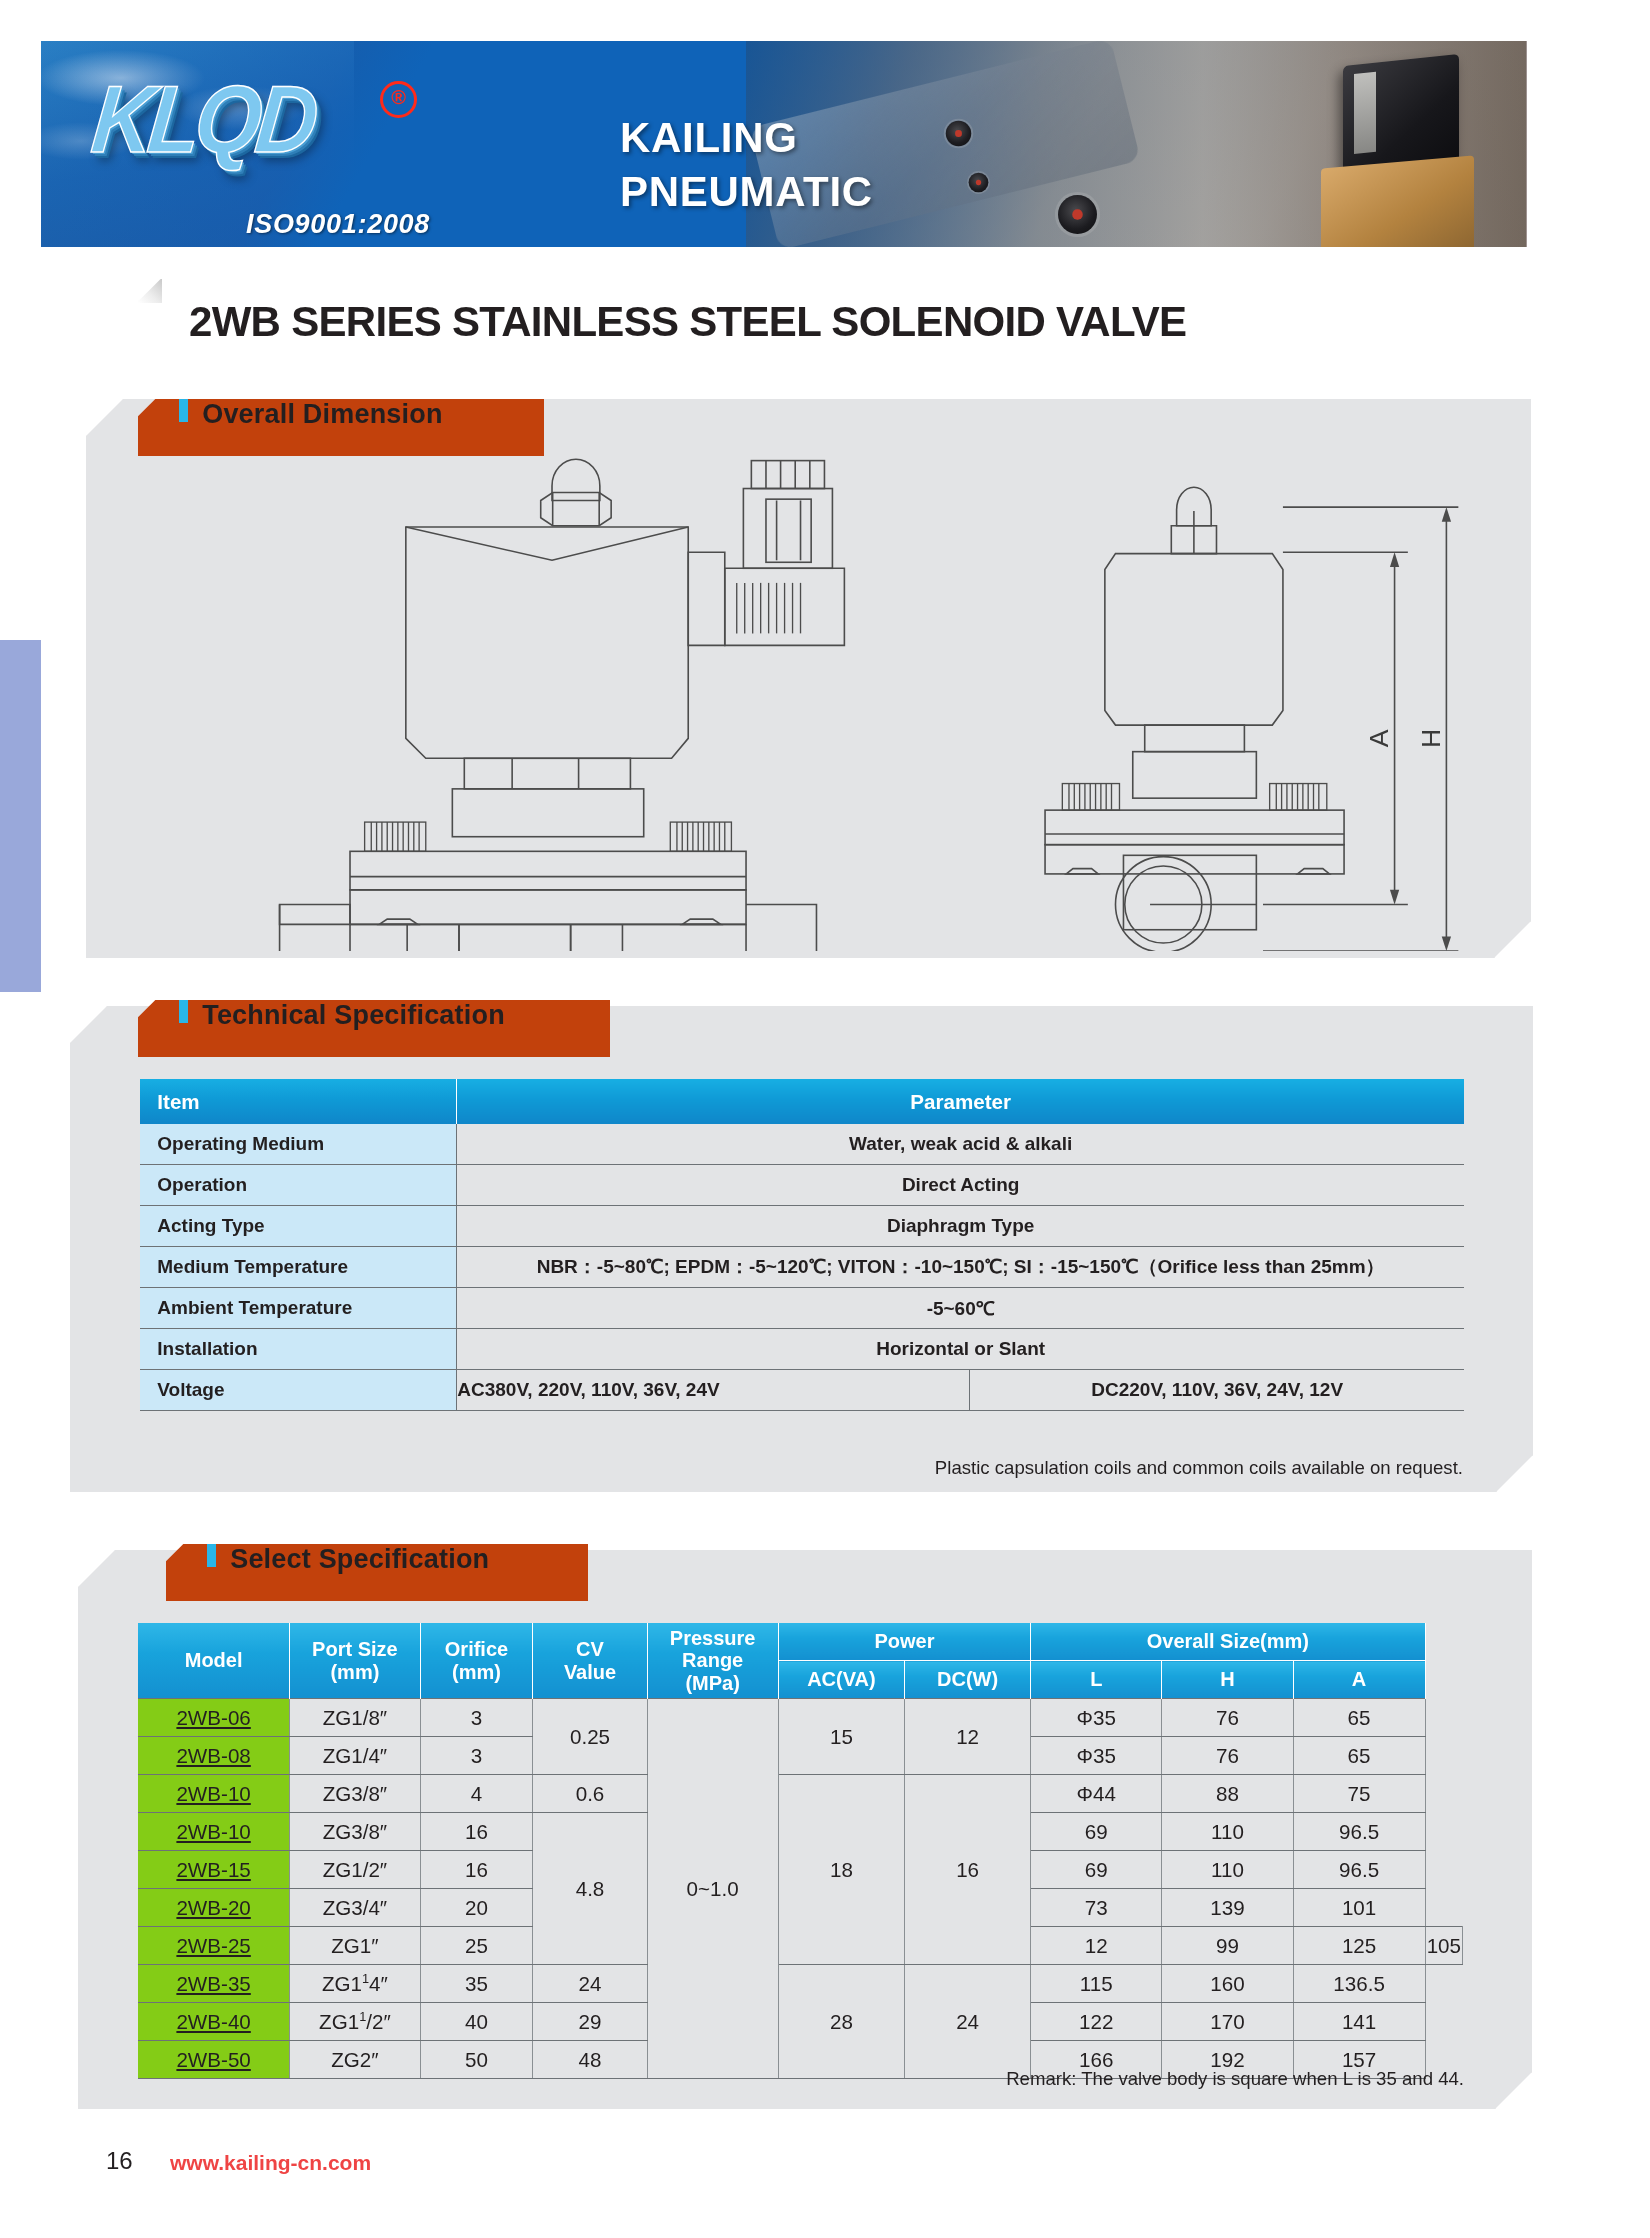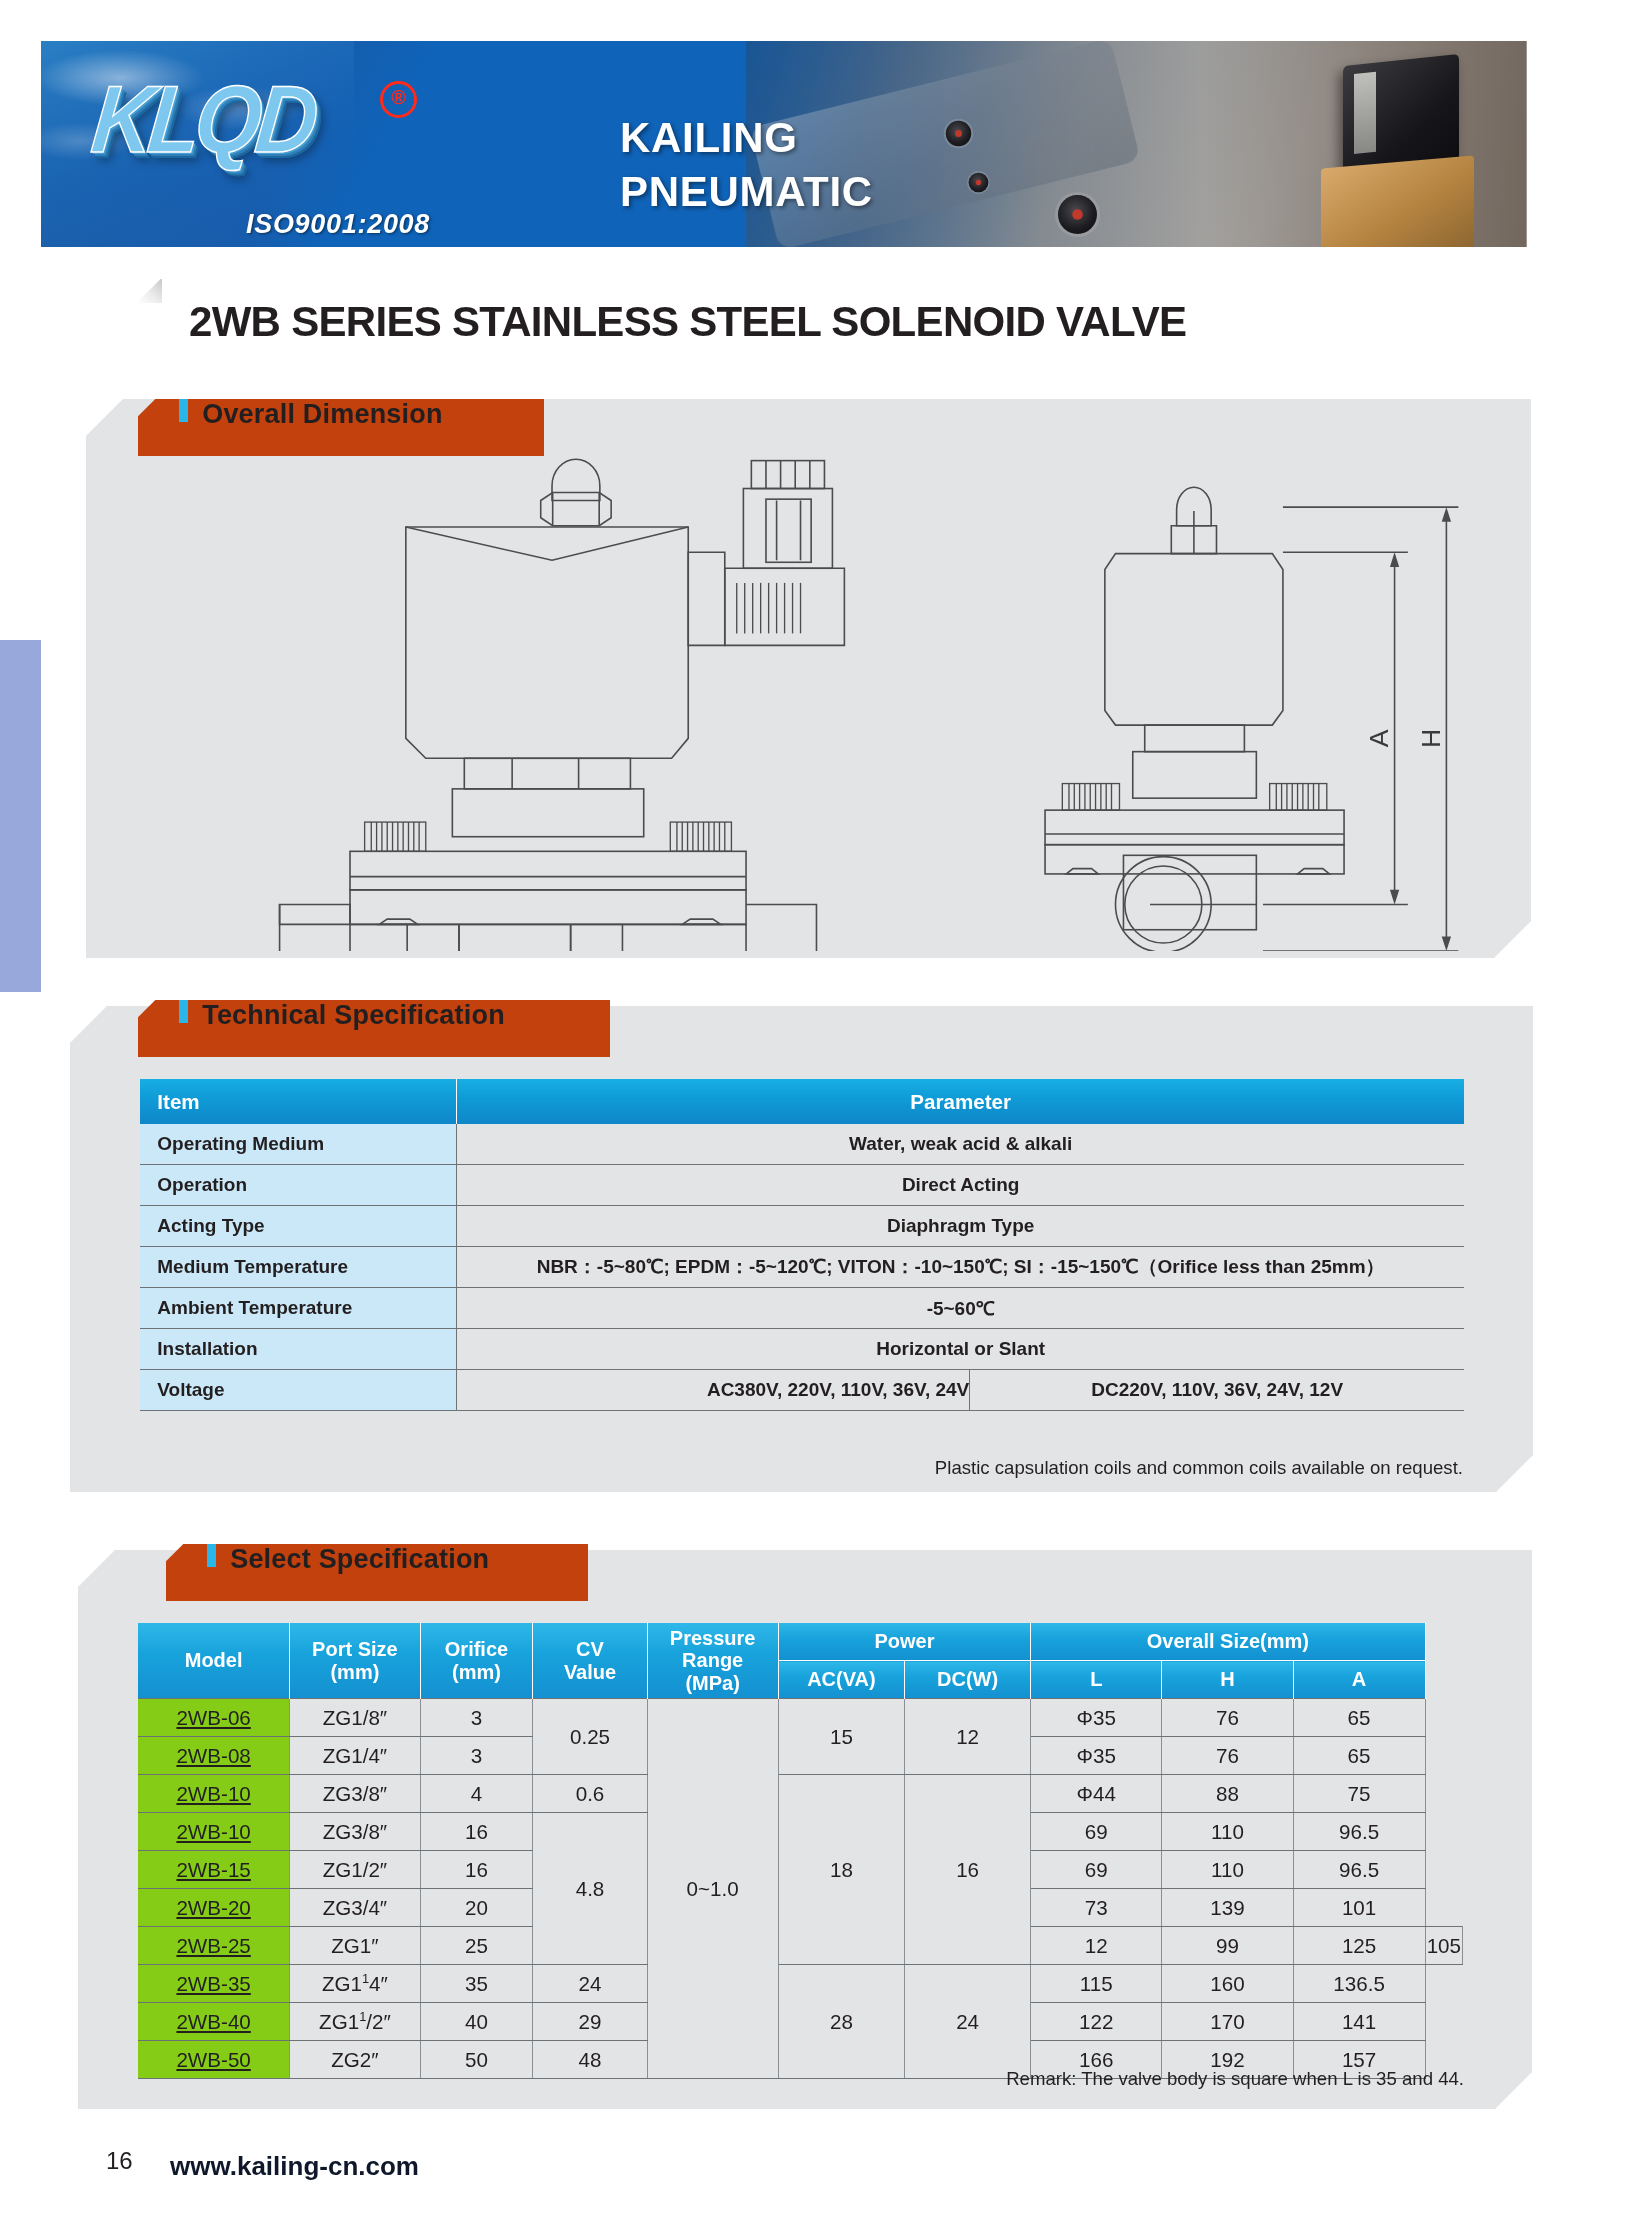--- a/index.html
+++ b/index.html
@@ -164,21 +164,21 @@
     background:linear-gradient(180deg,#17aee3 0%,#0f9ad6 45%,#0f86c9 100%);
     color:#ffffff;font-weight:bold;font-size:20.6px;height:45px;border-bottom:none;margin-left:19px;
   }
   .tspec thead th.it{width:299px;text-align:left;padding-left:17.3px;border-right:1.3px solid #ffffff;}
   .tspec thead th.pa{text-align:center;}
   .tspec td.k{
     background:#cbe8f8;text-align:left;padding-left:17.3px;width:299px;
     border-right:1.3px solid #6d7276;
   }
   .tspec td.v{background:#e3e4e6;text-align:center;}
-  .tspec td.v2{background:#e3e4e6;text-align:right;border-right:1.3px solid #6d7276;}
+  .tspec td.v2{background:#e3e4e6;text-align:left;border-right:1.3px solid #6d7276;}
   .note{
     position:absolute;font-size:18.6px;color:#231f20;text-align:right;
   }
   .note1{left:665px;top:1457px;width:798px;}
   .note2{left:599px;top:2068px;width:865px;}
 
   
   .sspec{left:138px;top:1623px;width:1325px;}
   .sspec th{
     background:linear-gradient(180deg,#2fb7e8 0%,#18a3dc 40%,#1490d0 100%);
@@ -195,21 +195,21 @@
   .sspec td.model{background:#84cc16;text-decoration:underline;}
   sup{font-size:.62em;vertical-align:super;}
 
   
   .footer-page{
     position:absolute;left:106px;top:2147px;
     font-size:24px;color:#231f20;font-weight:normal;
   }
   .footer-url{
     position:absolute;left:170px;top:2151px;
-    font-size:26px;color:#0f172a;font-weight:bold;
+    font-size:21px;color:#ef4444;font-weight:bold;
   }
 </style>
 </head>
 <body>
 
 <div class="edge-tab"></div>
 
 <div class="banner">
   <div class="banner-photo">
     <div class="ph-tube"></div>

